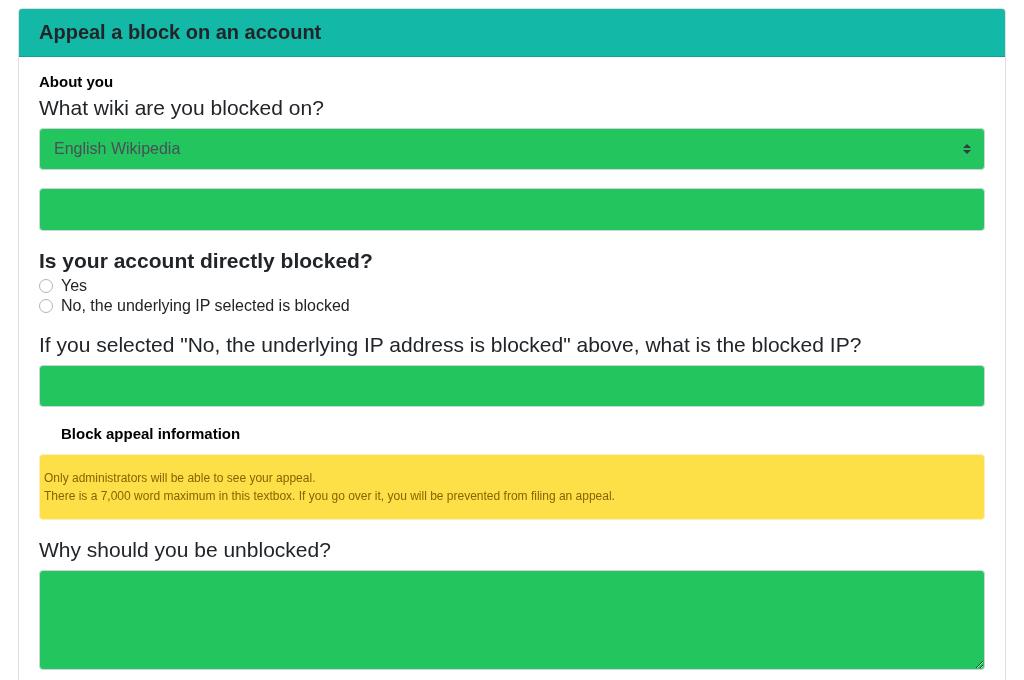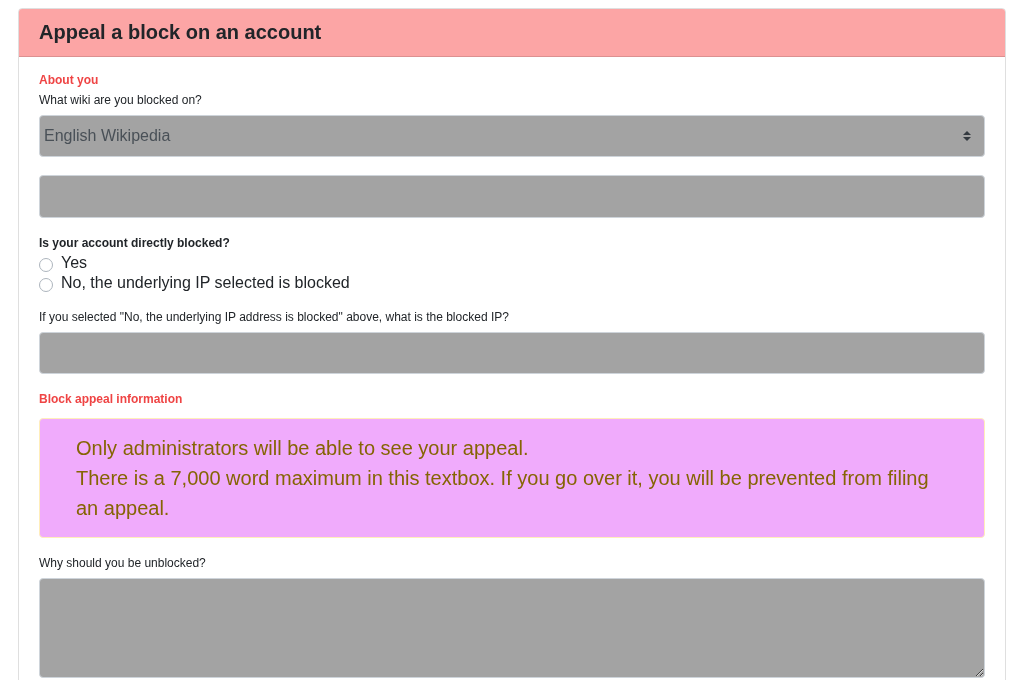--- a/index.html
+++ b/index.html
@@ -14,60 +14,61 @@
       background: #fff;
       padding: 0;
     }
     .card {
       border: 1px solid rgba(0,0,0,0.125);
       border-radius: 4px;
       margin: 8px 18px 0 18px;
       overflow: hidden;
     }
     .card-header {
-      background-color: #fca5a5;
+      background-color: #14b8a6;
       border-bottom: 1px solid rgba(0,0,0,0.125);
       padding: 12px 20px;
       font-weight: 600;
       font-size: 20px;
       color: #212529;
     }
     .card-body {
       padding: 16px 20px 20px 20px;
       background: #fff;
     }
     .section-heading {
       font-weight: 600;
-      font-size: 12px;
-      color: #ef4444;
+      font-size: 15px;
+      color: #000000;
       margin-bottom: 6px;
     }
     .section-heading.mt {
       margin-top: 18px;
+      margin-left: 22px;
     }
     .form-group {
       margin-bottom: 18px;
     }
     .form-label {
       display: block;
-      font-size: 12px;
+      font-size: 21px;
       color: #212529;
       margin-bottom: 8px;
     }
     .select-wrapper {
       position: relative;
     }
     .form-select, .form-input, .form-textarea {
       display: block;
       width: 100%;
-      padding: 9px 4px;
+      padding: 9px 14px;
       font-size: 16px;
       line-height: 1.4;
       color: #495057;
-      background-color: #a3a3a3;
+      background-color: #22c55e;
       border: 1px solid #ced4da;
       border-radius: 4px;
       font-family: inherit;
     }
     .form-select {
       appearance: none;
       -webkit-appearance: none;
       -moz-appearance: none;
       padding-right: 40px;
     }
@@ -95,21 +96,21 @@
     }
     .form-textarea {
       min-height: 100px;
       resize: vertical;
     }
     .radio-group {
       margin-top: 4px;
     }
     .radio-option {
       display: flex;
-      align-items: flex-end;
+      align-items: center;
       gap: 8px;
       margin-bottom: 2px;
     }
     .radio-input {
       width: 14px;
       height: 14px;
       border: 1px solid #adb5bd;
       border-radius: 50%;
       background: #fff;
       appearance: none;
@@ -119,26 +120,26 @@
     }
     .radio-input:checked {
       border-color: #007bff;
       background: radial-gradient(circle, #007bff 0%, #007bff 40%, #fff 45%);
     }
     .radio-label {
       font-size: 16px;
       color: #212529;
     }
     .alert-warning {
-      background-color: #f0abfc;
+      background-color: #fde047;
       border: 1px solid #ffeeba;
       color: #856404;
-      padding: 14px 36px;
+      padding: 14px 4px;
       border-radius: 4px;
-      font-size: 20px;
+      font-size: 12px;
       line-height: 1.5;
       margin-top: 12px;
       margin-bottom: 18px;
     }
     .alert-warning .line {
       display: block;
     }
   </style>
 </head>
 <body>

